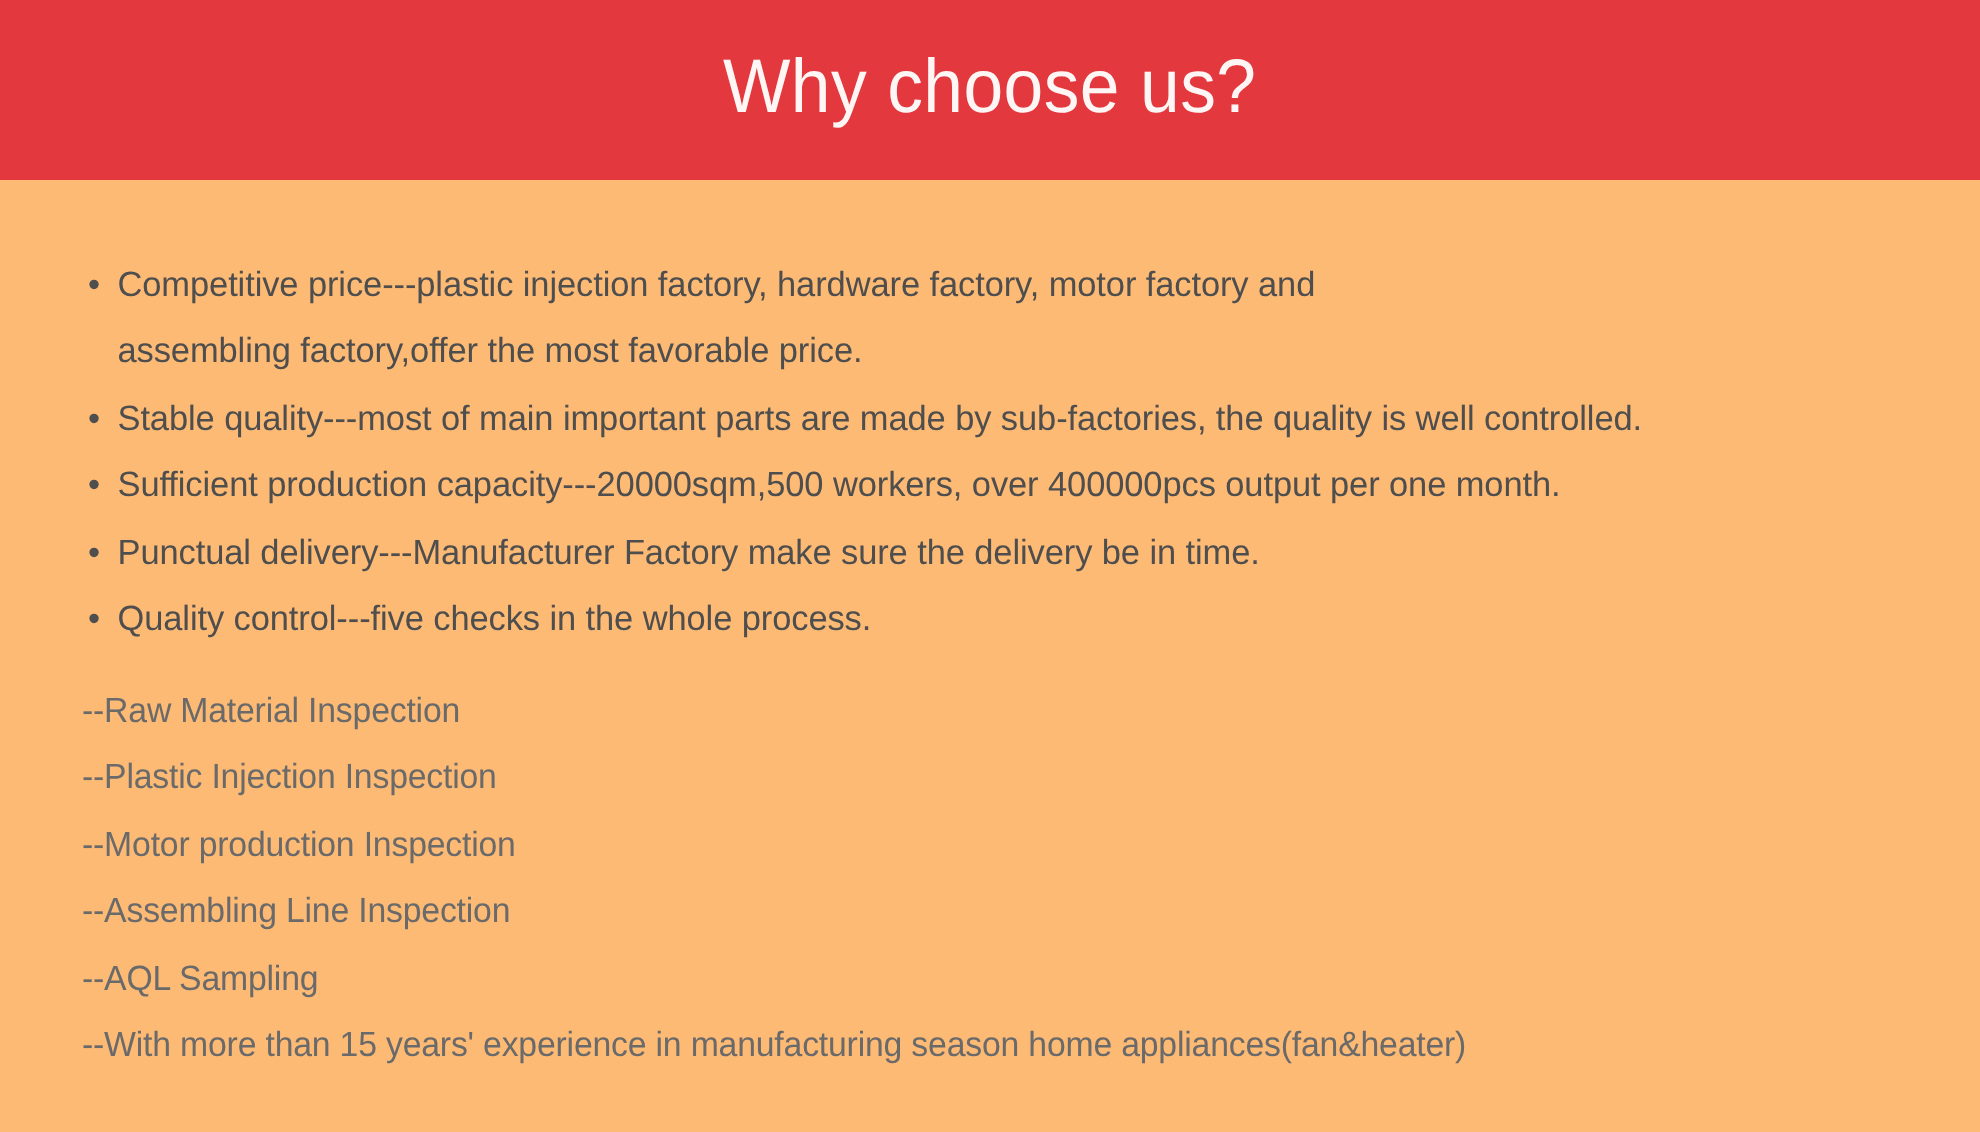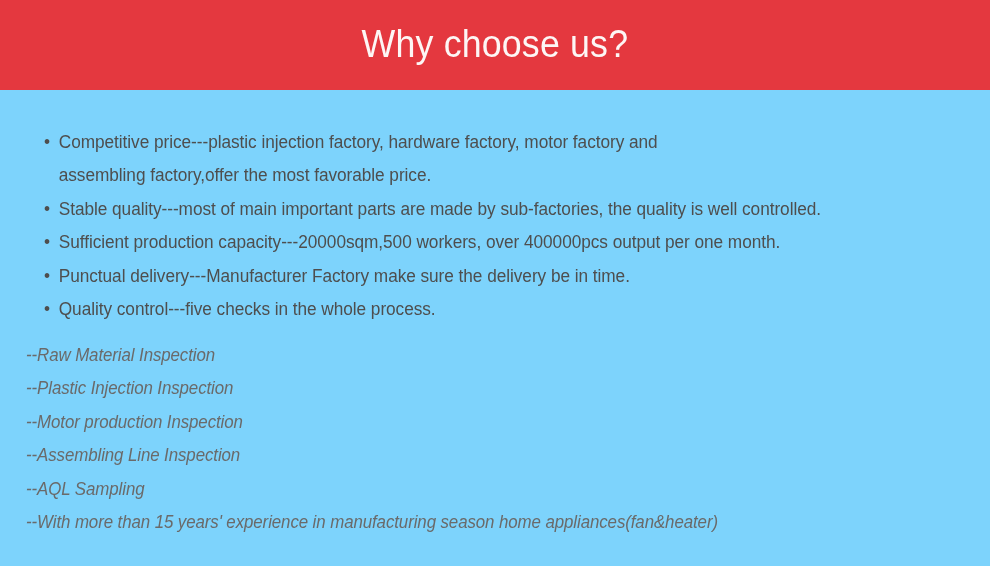--- a/index.html
+++ b/index.html
@@ -95,45 +95,44 @@
   .bullet-text {
     display: block;
   }
   .bullet-text .cont {
     display: block;
   }
 
   
   .dash-list {
     position: absolute;
-    left: 26px;
+    left: 41px;
     top: 249px;
     width: 940px;
     margin: 0;
     padding: 0;
     list-style: none;
-    font-style: italic;
   }
   .dash-item {
     margin: 0;
     color: #6a6a6a;
     font-family: "Liberation Sans", sans-serif;
     font-size: 17.5px;
     font-weight: 300;
     line-height: 33.4px;
     letter-spacing: -0.1px;
     white-space: nowrap;
     transform: scaleX(0.965);
     transform-origin: left center;
   }
 </style>
 </head>
 <body>
 
-<div class="page" style="background: #7dd3fc;">
+<div class="page" style="background: #fdba74;">
 
   <div class="banner" style="background: rgb(228, 56, 63);">
     <h1 class="banner-title" style="color: rgb(253, 246, 245);">Why choose us?</h1>
   </div>
 
   <div class="body-area">
 
     <ul class="bullet-list">
 
       <li class="bullet-item" style="color: rgb(78, 78, 78);">

